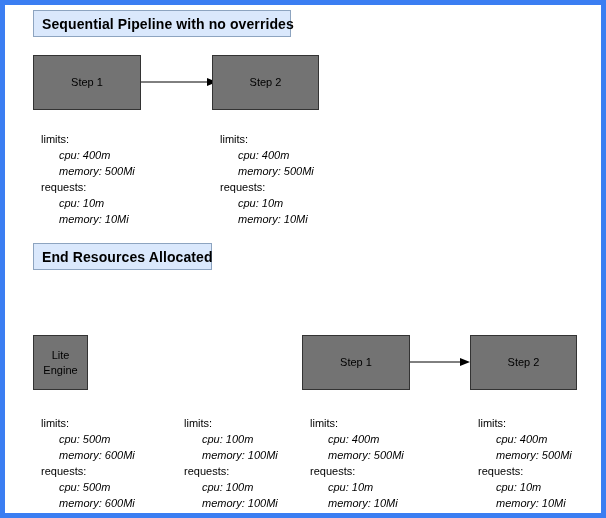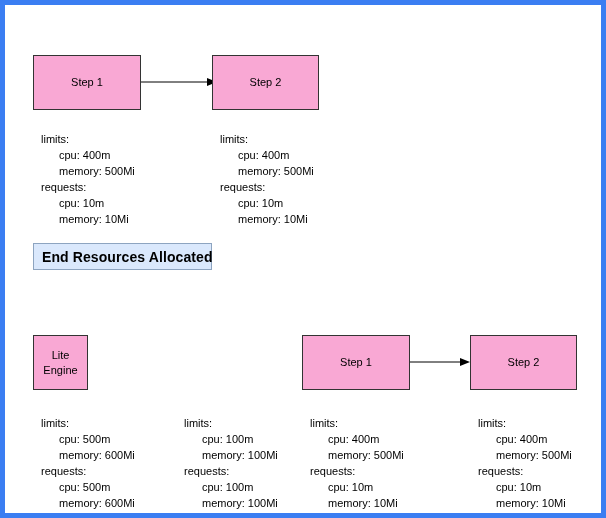--- a/index.html
+++ b/index.html
@@ -40,21 +40,21 @@
     font-weight: bold;
     color: #000000;
     letter-spacing: 0.1px;
     white-space: nowrap;
   }
 
   
   .node {
     position: absolute;
     box-sizing: border-box;
-    background: #f9a8d4;
+    background: #737373;
     border: 1px solid #333333;
     display: flex;
     flex-direction: column;
     align-items: center;
     justify-content: center;
     font-size: 11px;
     color: #000000;
     line-height: 15px;
     text-align: right;
   }
@@ -71,28 +71,29 @@
   
   .spec {
     position: absolute;
     font-size: 11px;
     line-height: 16px;
     color: #000000;
     white-space: nowrap;
     margin-left: 8px;
   }
   .spec .key { display: block; }
-  .spec .sub { display: block; padding-left: 18px; }
+  .spec .sub { display: block; padding-left: 18px; font-style: italic; }
 </style>
 </head>
 <body>
 
 <div id="page">
   <div class="canvas">
 
+    <div class="badge" style="left:28px; top:5px; width:258px; height:27px;">Sequential Pipeline with no overrides</div>
 
     <div class="node" style="left:28px; top:50px; width:108px; height:55px;">
       <span>Step 1</span>
     </div>
 
     <div class="arrow" style="left:136px; top:72px; width:76px;">
       <svg width="76" height="10" viewBox="0 0 76 10">
         <line x1="0" y1="5" x2="66" y2="5" stroke="#000000" stroke-width="1"></line>
         <polygon points="66,1 76,5 66,9" fill="#000000"></polygon>
       </svg>

